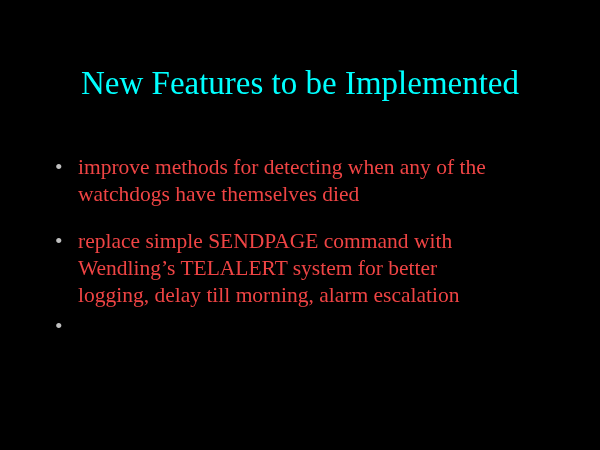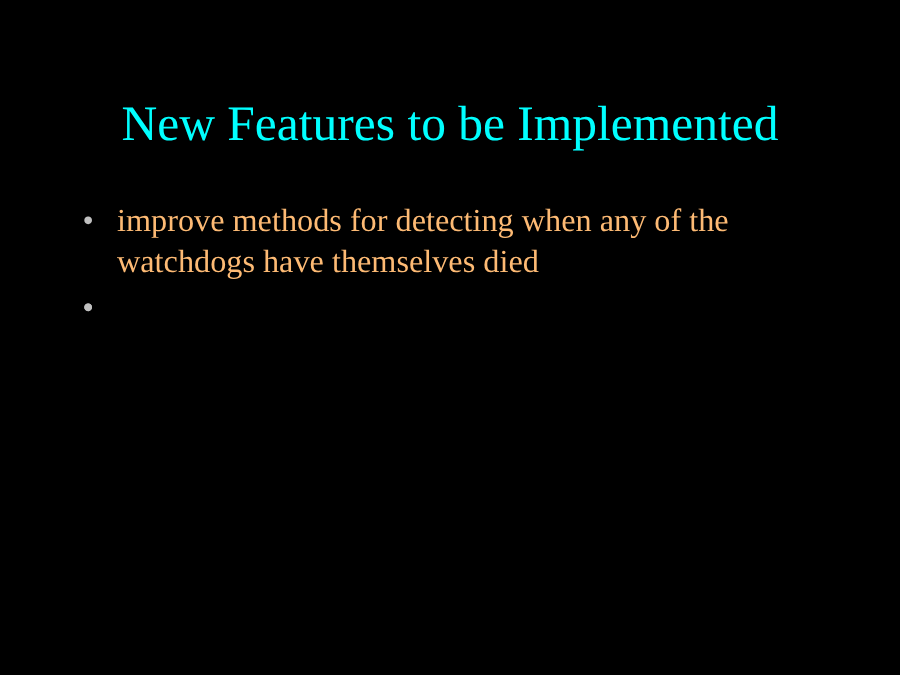--- a/index.html
+++ b/index.html
@@ -56,22 +56,23 @@
     left: 5px;
     top: 0;
     width: 14px;
     color: #c0c0c0;
     font-size: 21.5px;
     line-height: 27px;
     text-align: left;
   }
   .bullet-text {
     display: block;
-    color: #fdba74;
+    color: #ef4444;
     max-width: 452px;
+    margin-top: 20px;
   }
   
   .bullet-item.b0 .bullet-text { max-width: 452px; }
   .bullet-item.b1 .bullet-text { max-width: 420px; }
   .bullet-item.b2 .bullet-text { max-width: 432px; }
 </style>
 </head>
 <body>
 
 <div id="slide">
@@ -80,20 +81,21 @@
 
   <ul id="bullet-list">
 
     <li class="bullet-item b0">
       <span class="bullet-marker">•</span>
       <span class="bullet-text">improve methods for detecting when any of the watchdogs have themselves died</span>
     </li>
 
     <li class="bullet-item b1">
       <span class="bullet-marker">•</span>
+      <span class="bullet-text">replace simple SENDPAGE command with Wendling’s TELALERT system for better logging, delay till morning, alarm escalation</span>
     </li>
 
     <li class="bullet-item b2">
       <span class="bullet-marker">•</span>
     </li>
 
   </ul>
 
 </div>
 

